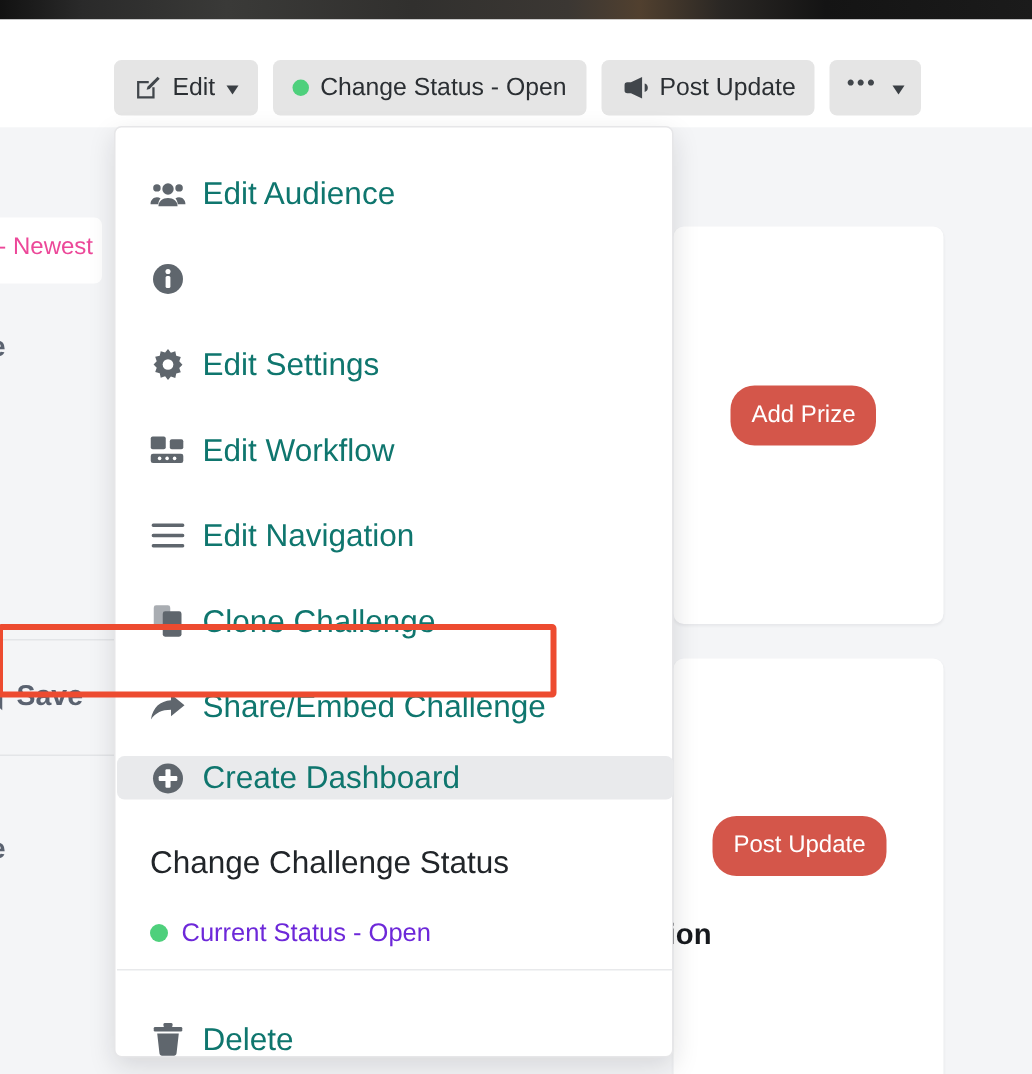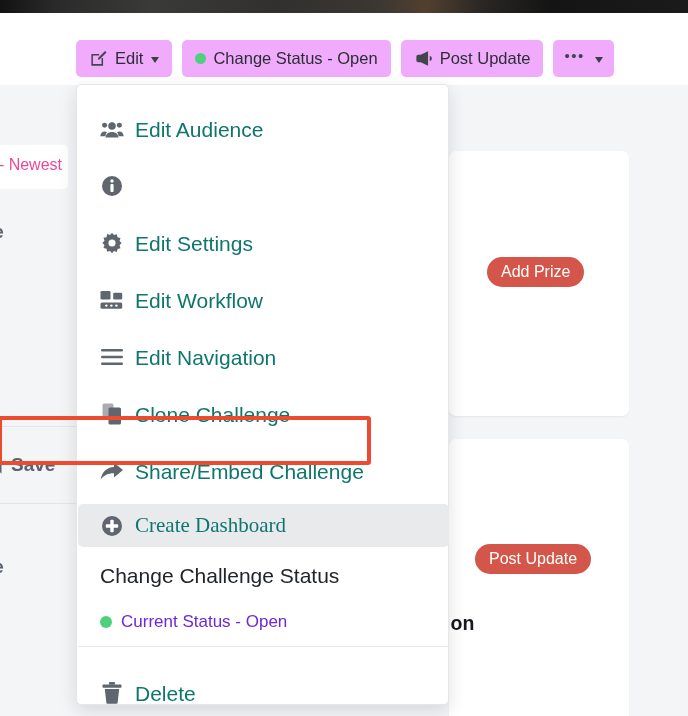--- a/index.html
+++ b/index.html
@@ -45,21 +45,21 @@
     align-items: center;
     gap: 10px;
   }
 
   .tb-btn {
     display: inline-flex;
     align-items: center;
     gap: 7px;
     height: 37px;
     padding: 0 13px;
-    background: #f0abfc;
+    background: #e5e5e5;
     border: none;
     border-radius: 5px;
     color: #2b2f33;
     font-size: 16.5px;
     font-family: "Liberation Sans", sans-serif;
     white-space: nowrap;
     cursor: pointer;
     box-sizing: border-box;
   }
   .tb-btn.kebab { padding: 0 11px; gap: 9px; }
@@ -161,21 +161,21 @@
     box-shadow: 0 1px 2px rgba(16,22,26,0.06);
   }
   .right-card.top   { left: 449px; top: 66px;  width: 180px; height: 265px; }
   .right-card.bottom{ left: 449px; top: 354px; width: 180px; height: 362px; }
 
   .pill {
     position: absolute;
     display: inline-flex;
     align-items: center;
     justify-content: center;
-    height: 30px;
+    height: 40px;
     padding: 0 14px;
     border-radius: 16px;
     background: #d4564a;
     color: #ffffff;
     font-size: 16px;
     white-space: nowrap;
     cursor: pointer;
     box-sizing: border-box;
   }
   .pill.add-prize   { left: 38px;  top: 106px; }
@@ -236,24 +236,23 @@
   .mi-0 { top: 24px;  height: 40px; }
   .mi-1 { top: 81px;  height: 40px; }
   .mi-2 { top: 138px; height: 40px; }
   .mi-3 { top: 195px; height: 40px; }
   .mi-4 { top: 252px; height: 40px; }
   .mi-5 { top: 309px; height: 40px; }
   .mi-6 { top: 366px; height: 40px; }
 
   .menu-item.highlight {
     top: 419px;
-    height: 43px;
+    height: 29px;
     background: #e9eaec;
     border-radius: 5px;
-    font-family: Liberation Serif, serif;
   }
 
   .highlight-ring {
     position: absolute;
     left: -2px;
     top: 416px;
     width: 373px;
     height: 49px;
     border: 4px solid #ed4b30;
     border-radius: 3px;

